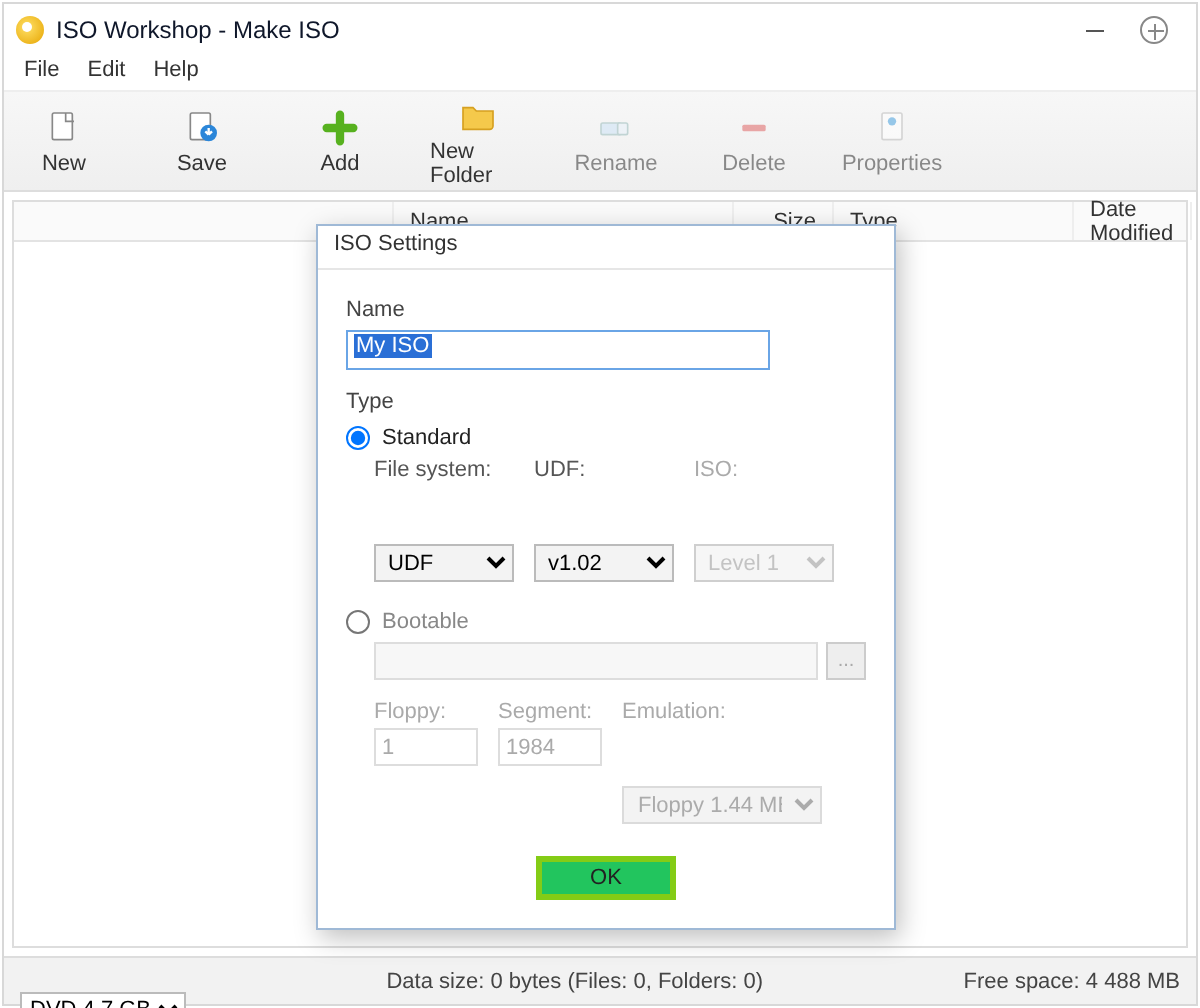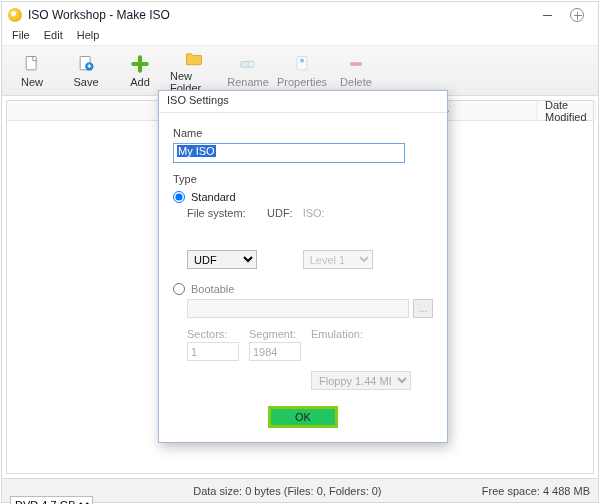--- a/index.html
+++ b/index.html
@@ -14,45 +14,45 @@
 .titlebar .winbtn { width: 30px; height: 22px; display: flex; align-items: center; justify-content: center; color: #666; }
 .titlebar .winbtn.minimize::before { content:""; width:9px; height:1px; background:#555; }
 .titlebar .maxicon { width:14px; height:14px; border:1px solid #888; border-radius:50%; position:relative; }
 .titlebar .maxicon::before, .titlebar .maxicon::after { content:""; position:absolute; background:#888; }
 .titlebar .maxicon::before { width:1px; height:8px; left:6px; top:3px; }
 .titlebar .maxicon::after { width:8px; height:1px; left:3px; top:6px; }
 
 .menubar { height: 18px; display: flex; align-items: flex-start; padding: 0 4px; gap: 2px; color: #333; border-bottom: 1px solid #eee; }
 .menubar .menuitem { padding: 1px 6px; font-size: 11px; }
 
-.toolbar { height: 50px; background: linear-gradient(#f7f7f7,#efefef); border-bottom: 1px solid #ddd; display: flex; align-items: center; padding: 2px 6px; gap: 6px; }
+.toolbar { height: 50px; background: linear-gradient(#f7f7f7,#efefef); border-bottom: 1px solid #ddd; display: flex; align-items: center; padding: 2px 6px; gap: 21px; }
 .tbtn { width: 48px; height: 44px; display: flex; flex-direction: column; align-items: center; justify-content: center; gap: 2px; font-size: 10.5px; color: #333; }
 .tbtn .ico { width: 22px; height: 20px; display:flex; align-items:center; justify-content:center; }
 .ico svg { width: 22px; height: 20px; }
 
 .content { flex: 1; display: flex; flex-direction: column; border: 1px solid #ddd; margin: 4px; background:#fff; }
 .listheader { height: 20px; display: flex; border-bottom: 1px solid #e3e3e3; background:#fafafa; }
 .listheader .col { padding: 2px 8px; font-size: 11px; color:#333; border-right:1px solid #eee; display:flex; align-items:center; }
 .col.name { flex: 0 0 170px; }
 .col.size { flex: 0 0 50px; justify-content:flex-end; }
 .col.type { flex: 0 0 120px; }
 .col.date { flex: 1; }
 .listbody { flex:1; background:#fff; }
 
 .statusbar { height: 24px; background:#f2f2f2; border-top:1px solid #ddd; display:flex; align-items:center; padding: 0 8px; gap:8px; font-size:11px; color:#444;justify-content:center; }
 .statusbar .combo { height:18px; font-size:11px; background:#fff; border:1px solid #bbb; }
 .statusbar .spacer { flex:1; }
 .statusbar .mid { text-align:center; }
 
 
-.dialog { position: absolute; left: 158px; top: 90px; width: 290px; background:#fff; border:1px solid #9fb9d6; box-shadow: 2px 4px 12px rgba(0,0,0,0.25); }
+.dialog { position: absolute; left: 158px; top: 112px; width: 290px; background:#fff; border:1px solid #9fb9d6; box-shadow: 2px 4px 12px rgba(0,0,0,0.25); }
 .dlg-title { height: 22px; background:#fff; border-bottom:1px solid #e6e6e6; padding: 3px 8px; font-size:11px; color:#333; }
 .dlg-body { padding: 10px 14px 14px; }
 .dlg-body .seclabel { font-size:11px; color:#444; margin: 4px 0 4px; }
-.namebox { width: 232px; height: 20px; border:1px solid #6aa5e6; padding:1px 3px; outline:none; font-size:11px; }
+.namebox { width: 212px; height: 20px; border:1px solid #6aa5e6; padding:1px 3px; outline:none; font-size:11px; }
 .namebox .sel { background:#2a6fd6; color:#fff; padding:0 1px; }
 .fieldset { margin-top: 10px; }
 .radio-row { display:flex; align-items:center; gap:6px; margin: 6px 0 4px; font-size:11px; color:#222; }
 .radio-row.disabled { color:#888; }
 .row3 { display:flex; gap:10px; margin-left: 14px; }
 .col3 { display:flex; flex-direction:column; gap:2px; }
 .col3 label { font-size:11px; color:#555; }
 .col3.disabled label { color:#aaa; }
 .col3 .sel { width: 70px; height:19px; border:1px solid #bbb; background:#f3f3f3; font-size:11px; padding:0 2px; }
 .col3.disabled .sel { color:#aaa; }
@@ -130,33 +130,33 @@
           <svg viewBox="0 0 24 24">
             <rect x="3" y="9" width="12" height="7" rx="1" fill="#cde3f6" stroke="#9bb"></rect>
             <rect x="13" y="9" width="6" height="7" rx="1" fill="#e8f1fa" stroke="#9bb"></rect>
           </svg>
         </div>
       <span>Rename</span>
     </div>
     <div class="tbtn" style="opacity:.55">
       <div class="ico">
           <svg viewBox="0 0 24 24">
+            <rect x="5" y="10" width="14" height="4" rx="1" fill="#e06666"></rect>
+          </svg>
+        </div>
+      <span>Delete</span>
+    </div>
+    <div class="tbtn" style="opacity:.55">
+      <div class="ico">
+          <svg viewBox="0 0 24 24">
             <rect x="6" y="3" width="12" height="16" rx="1" fill="#fff" stroke="#bbb"></rect>
             <circle cx="12" cy="8" r="2.5" fill="#4aa3e0"></circle>
           </svg>
         </div>
       <span>Properties</span>
-    </div>
-    <div class="tbtn" style="opacity:.55">
-      <div class="ico">
-          <svg viewBox="0 0 24 24">
-            <rect x="5" y="10" width="14" height="4" rx="1" fill="#e06666"></rect>
-          </svg>
-        </div>
-      <span>Delete</span>
     </div>
   </div>
 
   <div class="content">
     <div class="listheader">
       <div class="col" style="flex:0 0 190px"></div>
       <div class="col name">Name</div>
       <div class="col size">Size</div>
       <div class="col type">Type</div>
       <div class="col date">Date Modified</div>
@@ -188,39 +188,40 @@
         <input type="radio" checked="" style="">
         <span>Standard</span>
       </div>
       <div class="row3">
         <div class="col3">
           <label>File system:</label>
           <select class="sel"><option>UDF</option></select>
         </div>
         <div class="col3">
           <label>UDF:</label>
+          <select class="sel"><option>v1.02</option></select>
         </div>
         <div class="col3 disabled">
           <label>ISO:</label>
           <select class="sel" disabled=""><option>Level 1</option></select>
         </div>
       </div>
 
       <div class="radio-row disabled" style="margin-top:14px">
         <input type="radio" style="">
         <span>Bootable</span>
       </div>
       <div class="pathrow">
         <input disabled="" value="" style="">
         <div class="browse">...</div>
       </div>
 
       <div class="row-bottom">
         <div class="col3 disabled">
-          <label>Sectors:</label>
+          <label>Floppy:</label>
           <input class="inp" disabled="" value="1" style="">
         </div>
         <div class="col3 disabled">
           <label>Segment:</label>
           <input class="inp" disabled="" value="1984" style="">
         </div>
         <div class="col3 disabled">
           <label>Emulation:</label>
           <select class="selw" disabled=""><option>Floppy 1.44 MB</option></select>
         </div>

